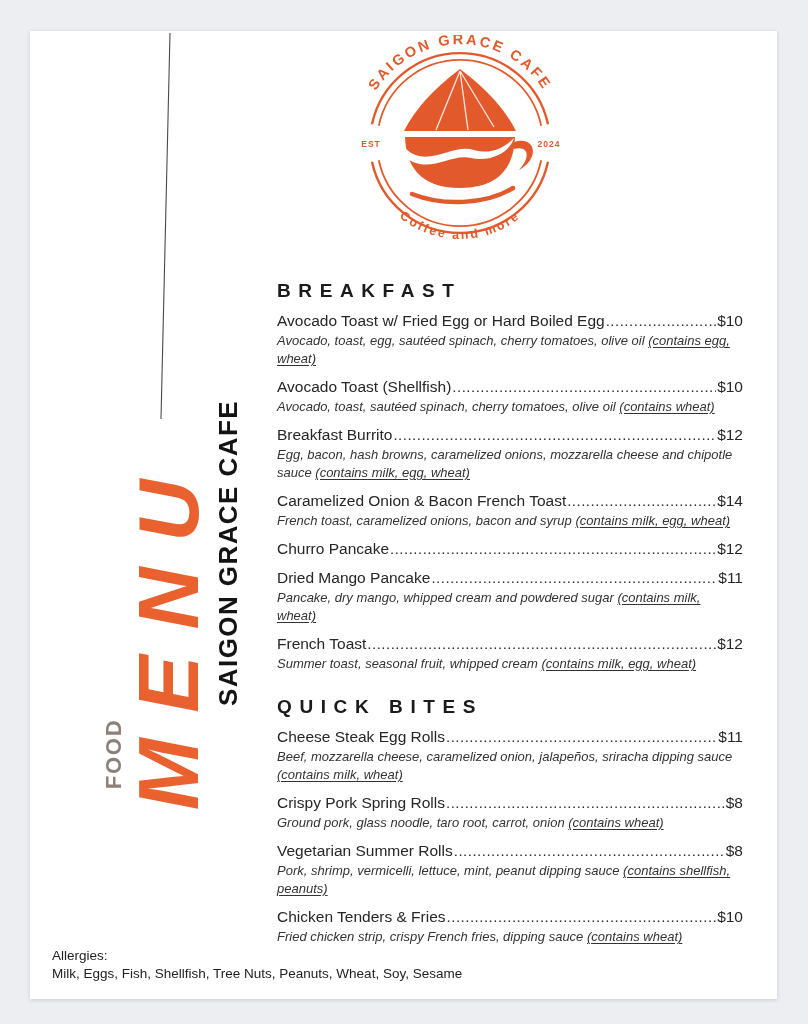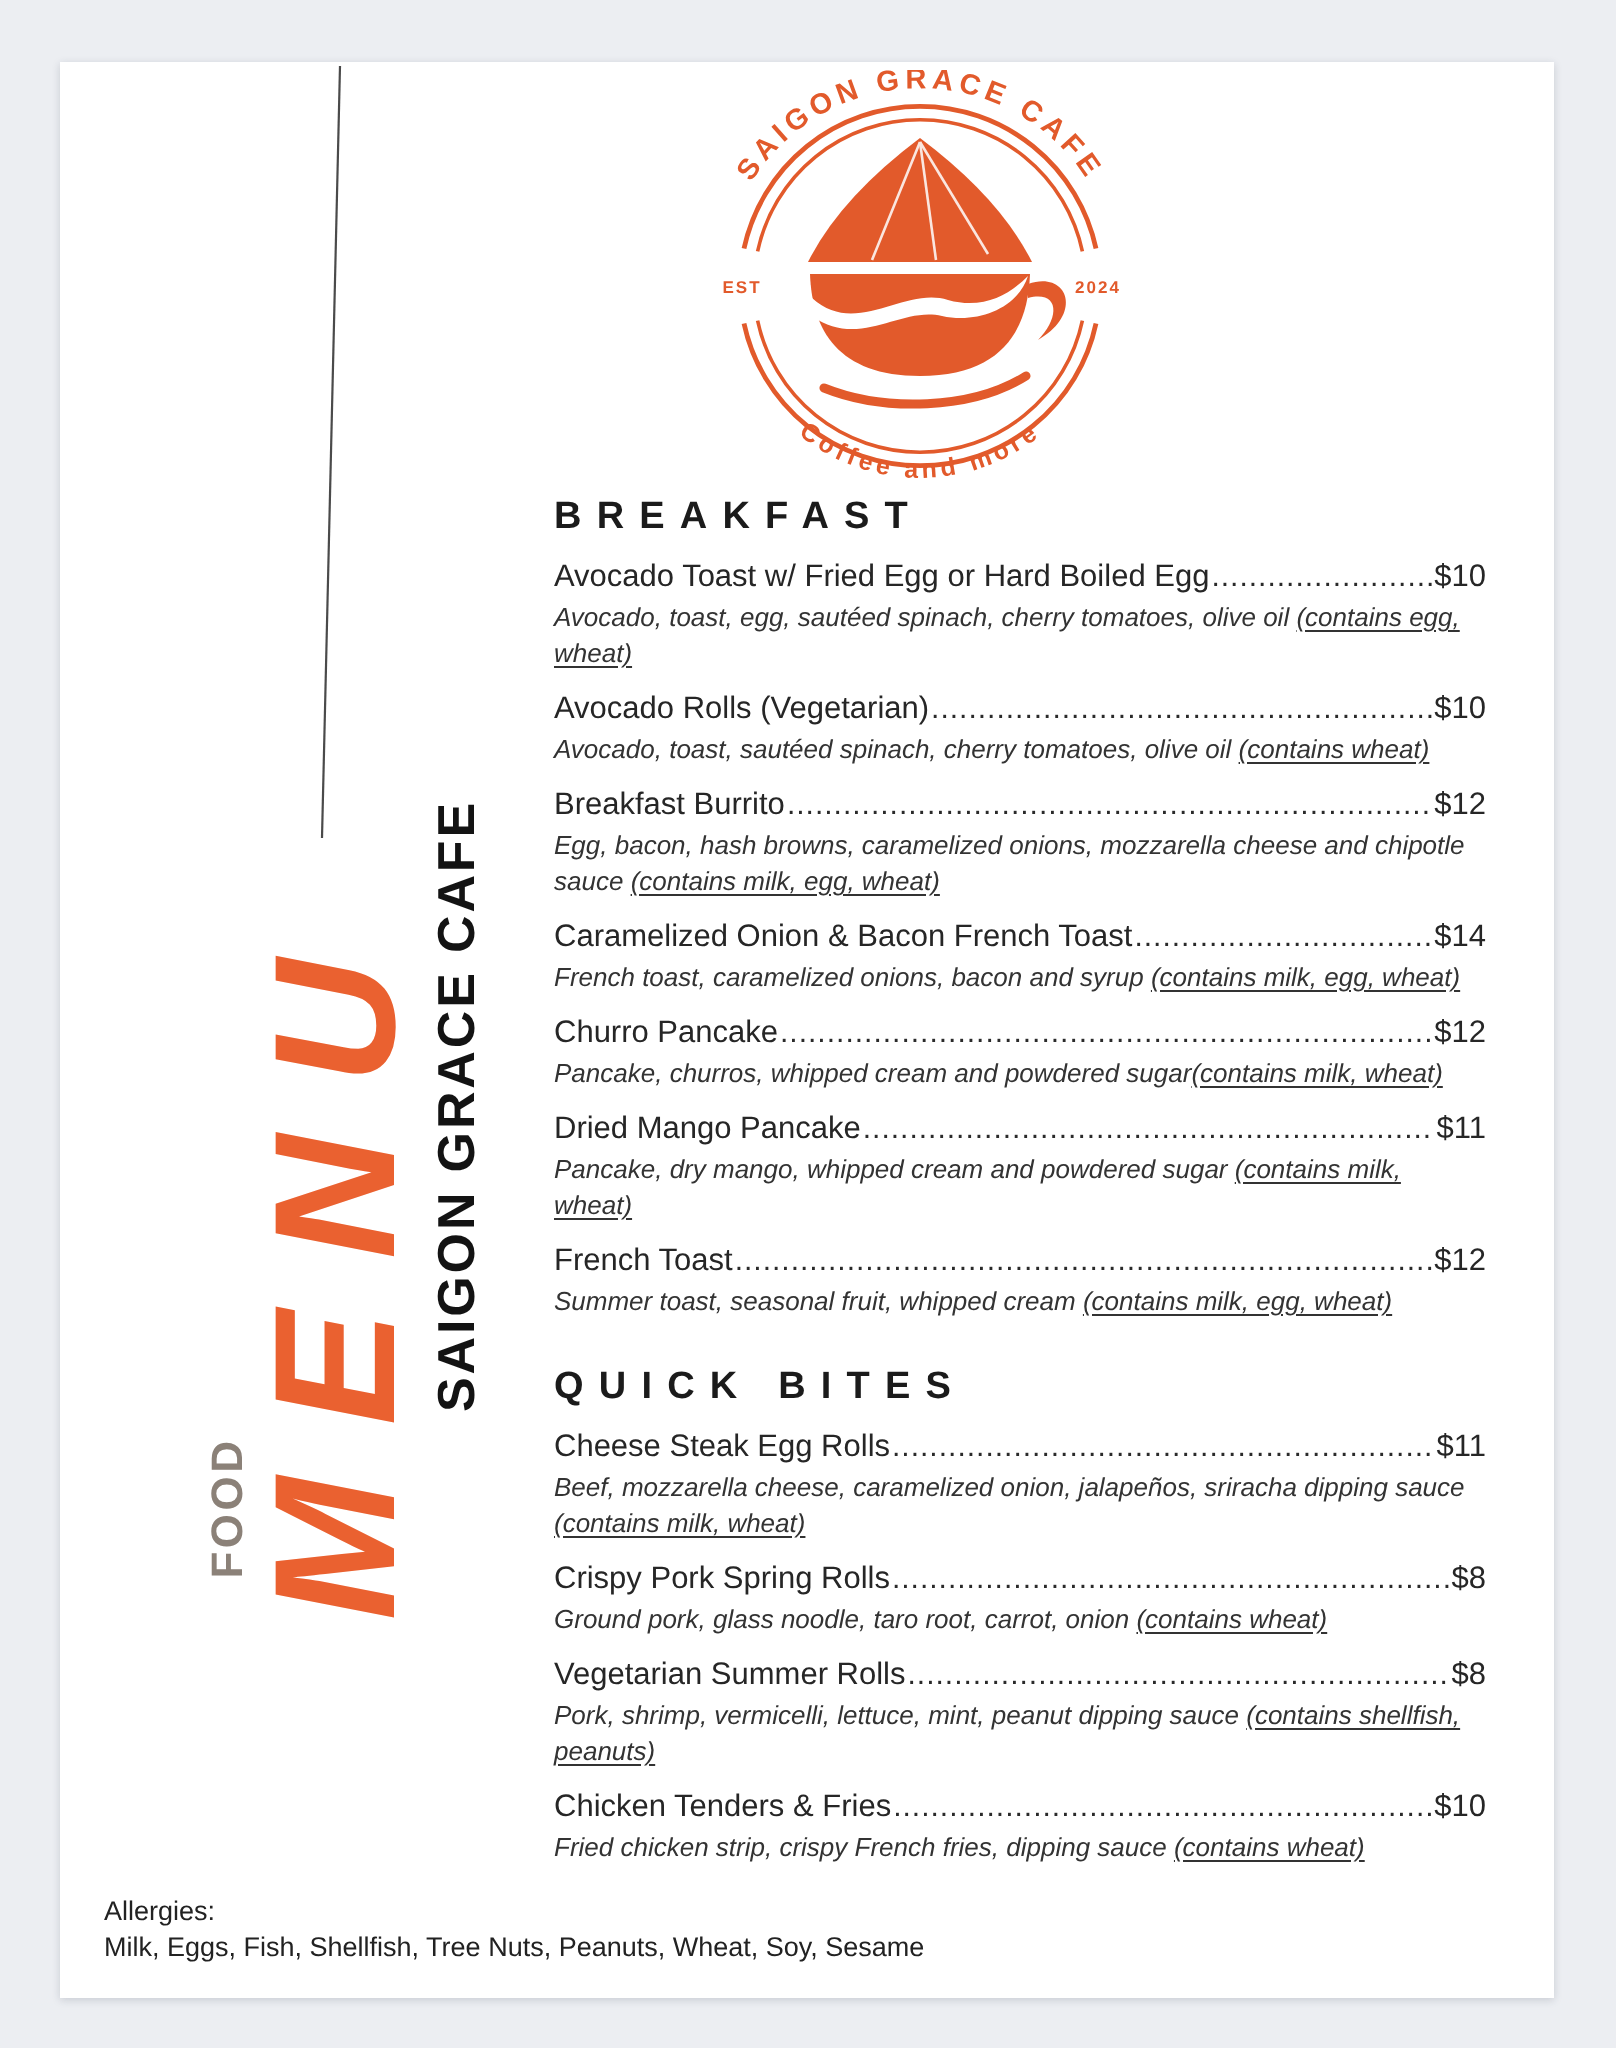--- a/index.html
+++ b/index.html
@@ -57,21 +57,21 @@
     font-weight: 700;
     letter-spacing: 0.08em;
     color: #8b8178;
     line-height: 28px;
   }
   
   .logo { position: absolute; left: 320px; top: 4px; width: 220px; height: 216px; }
   
   .content {
     position: absolute;
-    left: 247px; top: 216px;
+    left: 247px; top: 248px;
     width: 466px;
   }
   .section-title {
     font-size: 19px;
     font-weight: 800;
     letter-spacing: 0.40em;
     color: #1b1b1b;
     line-height: 23px;
     margin-bottom: 8px;
   }
@@ -177,21 +177,21 @@
       <span class="dots"></span>
       <span class="item-price">$10</span>
     </div>
     <div class="item-desc">
       <span>Avocado, toast, egg, sautéed spinach, cherry tomatoes, olive oil </span><span class="allergen">(contains egg, wheat)</span>
     </div>
   </div>
 
   <div class="item">
     <div class="name-row">
-      <span class="item-name">Avocado Rolls (Vegetarian)</span>
+      <span class="item-name">Avocado Toast (Shellfish)</span>
       <span class="dots"></span>
       <span class="item-price">$10</span>
     </div>
     <div class="item-desc">
       <span>Avocado, toast, sautéed spinach, cherry tomatoes, olive oil </span><span class="allergen">(contains wheat)</span>
     </div>
   </div>
 
   <div class="item">
     <div class="name-row">
@@ -213,23 +213,20 @@
     <div class="item-desc">
       <span>French toast, caramelized onions, bacon and syrup </span><span class="allergen">(contains milk, egg, wheat)</span>
     </div>
   </div>
 
   <div class="item">
     <div class="name-row">
       <span class="item-name">Churro Pancake</span>
       <span class="dots"></span>
       <span class="item-price">$12</span>
-    </div>
-    <div class="item-desc">
-      <span>Pancake, churros, whipped cream and powdered sugar</span><span class="allergen">(contains milk, wheat)</span>
     </div>
   </div>
 
   <div class="item">
     <div class="name-row">
       <span class="item-name">Dried Mango Pancake</span>
       <span class="dots"></span>
       <span class="item-price">$11</span>
     </div>
     <div class="item-desc">

